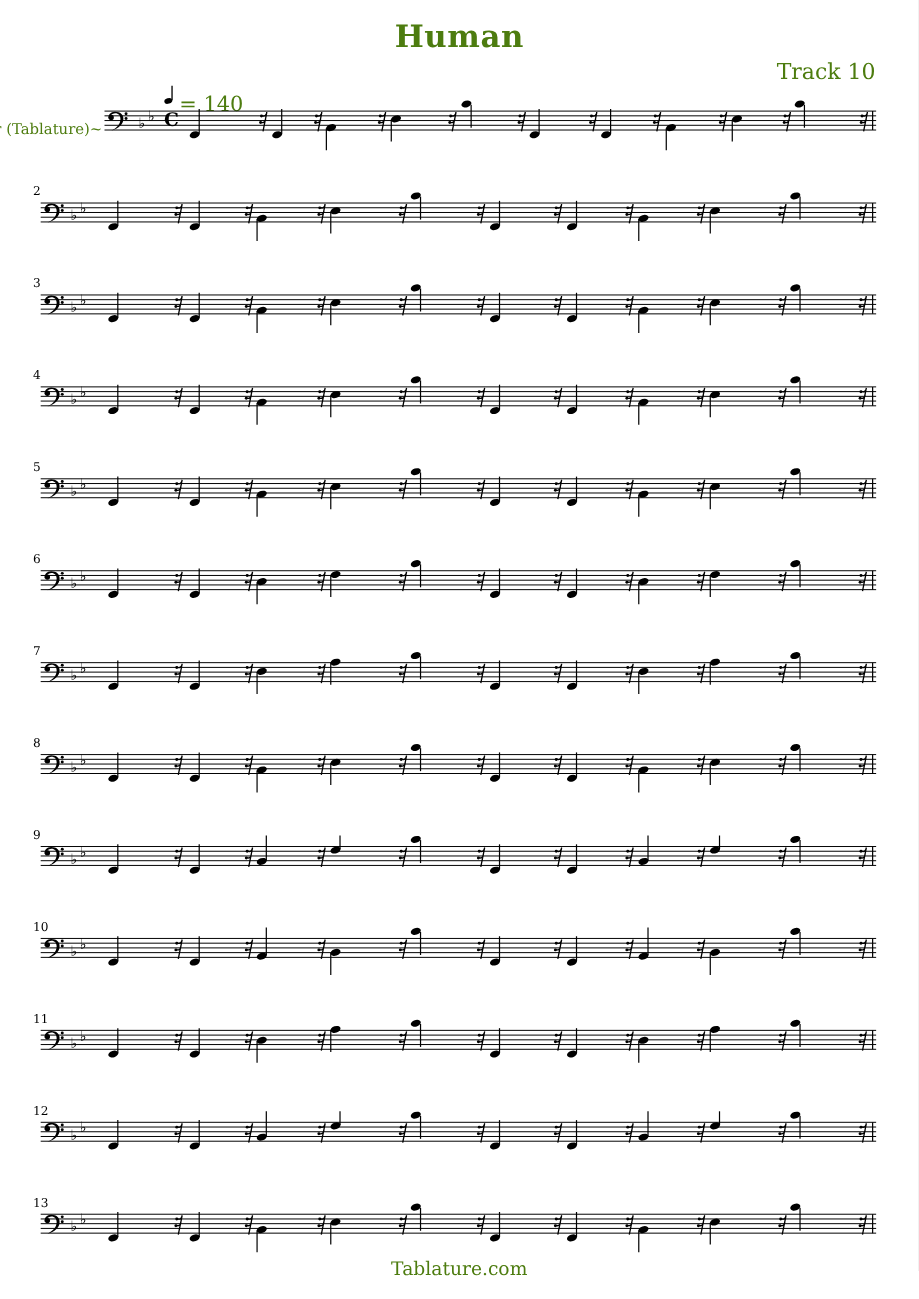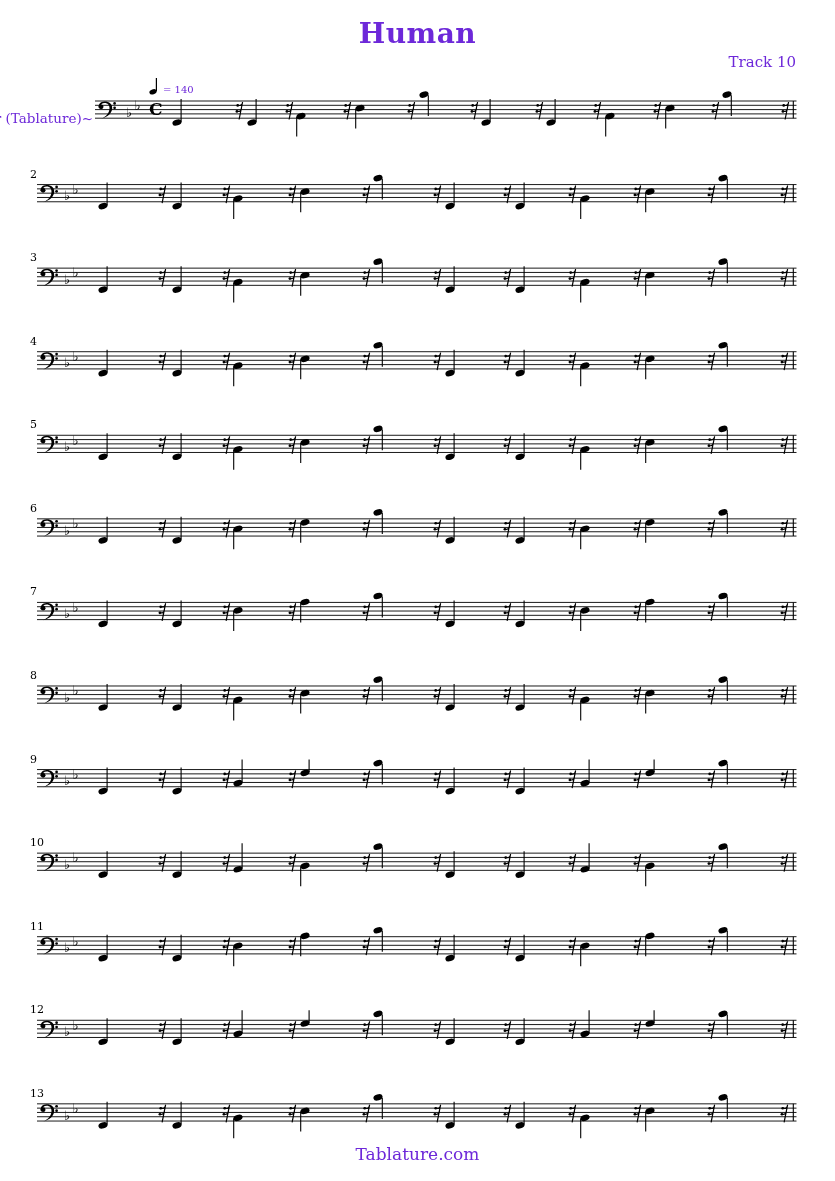--- a/index.html
+++ b/index.html
@@ -1,22 +1,22 @@
 <!DOCTYPE html>
 <html><head>
 <meta charset="utf-8">
 <style>
   html,body{margin:0;padding:0;background:#e8e8e8;}
-  .page{position:relative;width:835px;height:1181px;background:#ffffff;color:#6d28d9;
+  .page{position:relative;width:835px;height:1181px;background:#ffffff;color:#4d7c0f;
         font-family:"DejaVu Serif", serif;overflow:hidden;margin:0 auto;}
   .title{position:absolute;top:17px;left:0;width:100%;text-align:center;
          font-size:28px;font-weight:bold;letter-spacing:0.5px;}
-  .track{position:absolute;top:53px;right:39px;font-size:15px;}
+  .track{position:absolute;top:53px;right:39px;font-size:20px;}
   .instr{position:absolute;top:110px;right:742px;font-size:13.5px;white-space:nowrap;}
-  .tempo-num{position:absolute;left:163px;top:84px;font-size:10px;}
+  .tempo-num{position:absolute;left:163px;top:84px;font-size:19px;}
   .tempo-note{position:absolute;left:146px;top:77px;}
   .footer{position:absolute;top:1144px;left:0;width:100%;text-align:center;font-size:17px;}
   svg.score{position:absolute;left:0;top:0;}
 </style>
 </head>
 <body>
 
 <div class="page">
   <div class="title">Human</div>
   <div class="track">Track 10</div>

